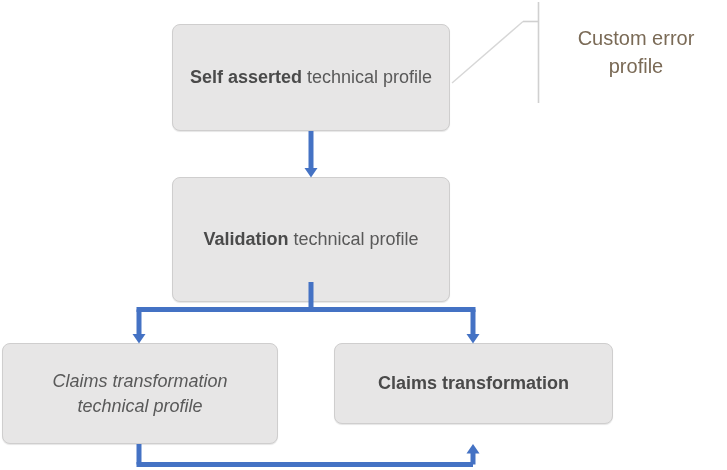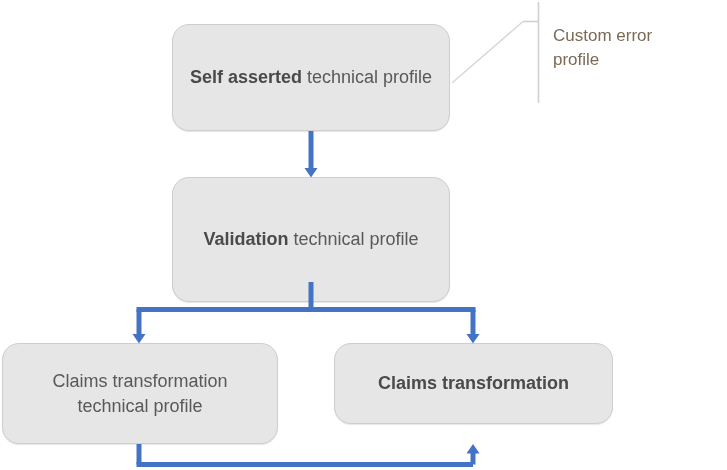--- a/index.html
+++ b/index.html
@@ -15,58 +15,58 @@
     background: #ffffff;
     overflow: hidden;
     font-family: "Liberation Sans", sans-serif;
   }
   
   .node {
     position: absolute;
     box-sizing: border-box;
     background: #E7E6E6;
     border: 1px solid #CFCECE;
-    border-radius: 17px;
+    border-radius: 8px;
     display: flex;
     align-items: center;
     justify-content: center;
     text-align: center;
     color: #595959;
     font-size: 18px;
     line-height: 1.38;
     padding: 4px 12px;
     box-shadow: 0 1px 1px rgba(0,0,0,0.10);
   }
   .node .txt { display: block; width: 100%; }
   .node .b { font-weight: bold; color: #4a4a4a; }
 
   #node-self-asserted { left: 172px; top: 24px;  width: 278px; height: 107px; }
   #node-validation    { left: 172px; top: 177px; width: 278px; height: 125px; }
-  #node-claims-left   { left: 2px;   top: 343px; width: 276px; height: 101px; }
+  #node-claims-left   { left: 2px;   top: 343px; width: 276px; height: 101px; font-style: italic; }
   #node-claims-right  { left: 334px; top: 343px; width: 279px; height: 81px; }
 
   
   .layer {
     position: absolute;
     left: 0; top: 0;
     width: 727px; height: 470px;
     pointer-events: none;
   }
   #connector-layer { z-index: 1; }
   #callout-layer   { z-index: 3; }
 
   
   #callout-text {
     position: absolute;
     left: 553px;
     top: 24px;
     width: 166px;
-    text-align: left;
+    text-align: center;
     color: #7A6A56;
-    font-size: 17px;
+    font-size: 20px;
     line-height: 1.42;
     z-index: 4;
   }
 </style>
 </head>
 <body>
 
 <div id="canvas">
 
   <svg id="callout-layer" class="layer" viewBox="0 0 727 470" width="727" height="470">

